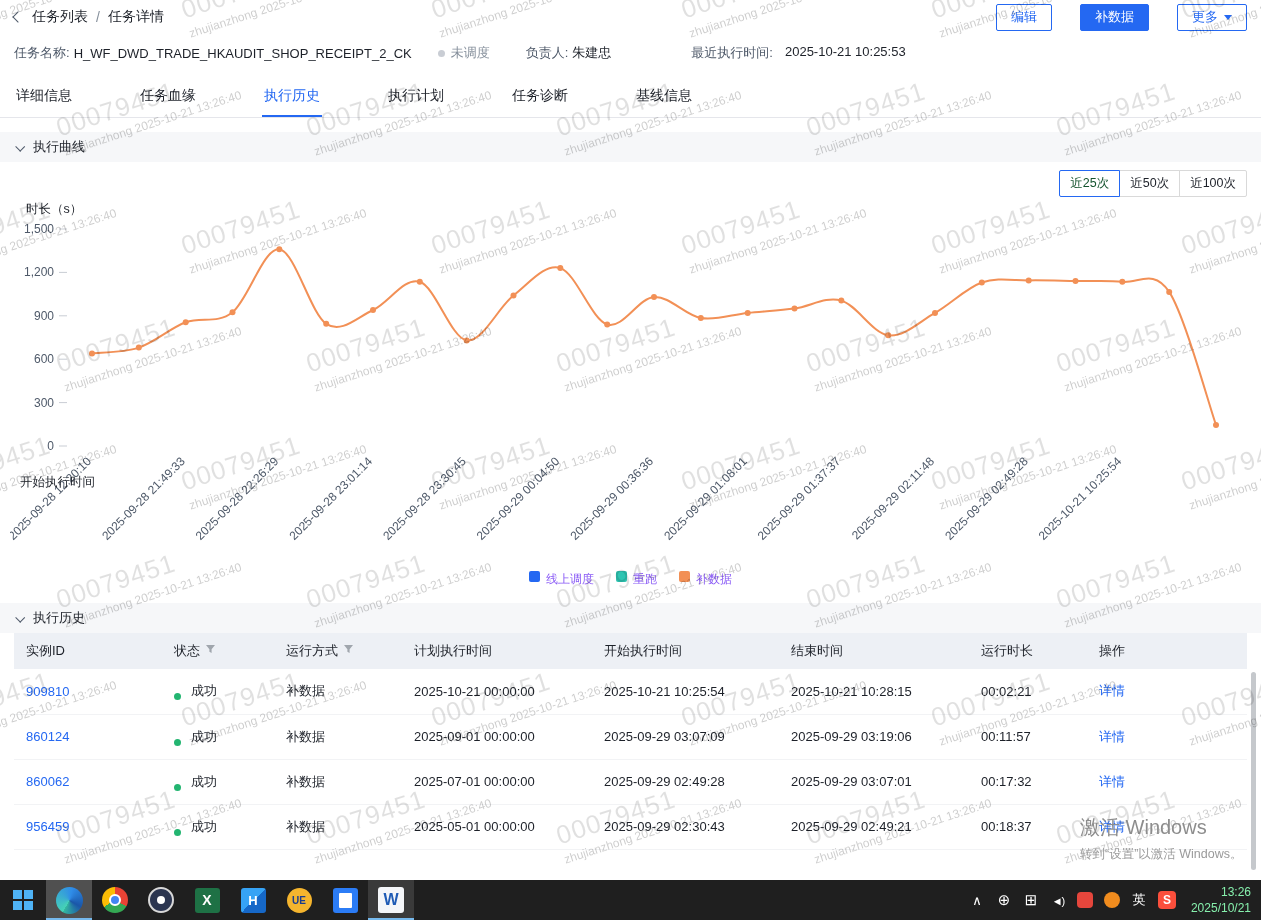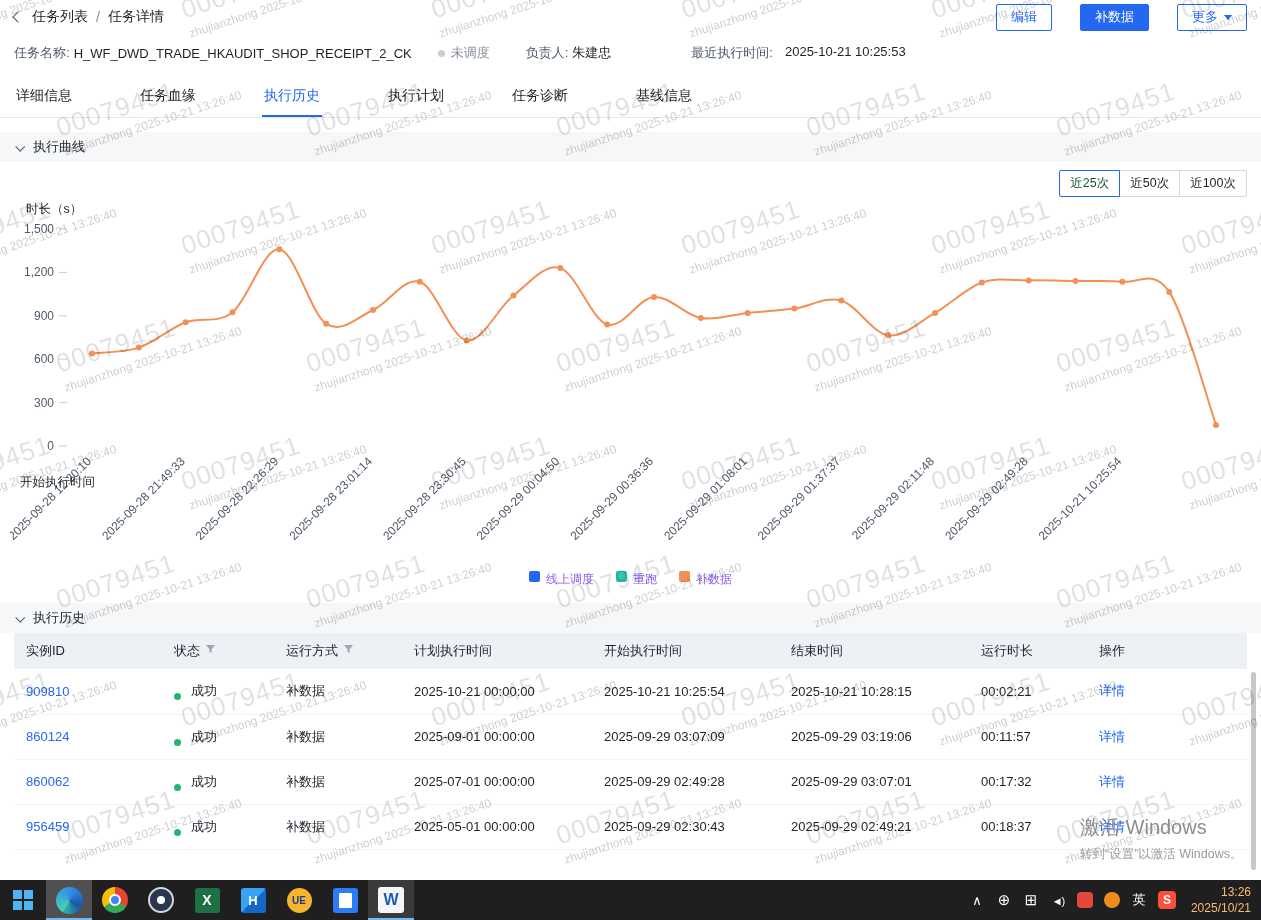--- a/index.html
+++ b/index.html
@@ -105,21 +105,21 @@
   .tray.chevron::after { content: "∧"; }
   .tray.globe::after { content: "⊕"; font-size: 15px; }
   .tray.display::after { content: "⊞"; font-size: 15px; }
   .tray.volume::after { content: "◄)"; font-size: 11px; letter-spacing: -1px; }
   .tray-badge { width: 16px; height: 16px; border-radius: 4px; display: inline-block; cursor: pointer; }
   .tray-badge.red { background: #e5463c; }
   .tray-badge.orange { background: #f08c1e; border-radius: 50%; }
   .tray.lang { font-size: 13px; }
   .sogou { width: 18px; height: 18px; border-radius: 4px; background: #fb4f3c; color: #fff; display: flex; align-items: center; justify-content: center; cursor: pointer; }
   .sogou::after { content: "S"; font-size: 12px; font-weight: bold; }
-  .clock { color: #fdba74; font-size: 12px; line-height: 1.35; text-align: right; margin-left: 4px; cursor: pointer; }
+  .clock { color: #86efac; font-size: 12px; line-height: 1.35; text-align: right; margin-left: 4px; cursor: pointer; }
 </style>
 </head>
 <body>
 
 <div class="screen">
   <div class="content">
 
     <div class="topbar">
       <div class="breadcrumb">
         <span class="back-chev"></span>

